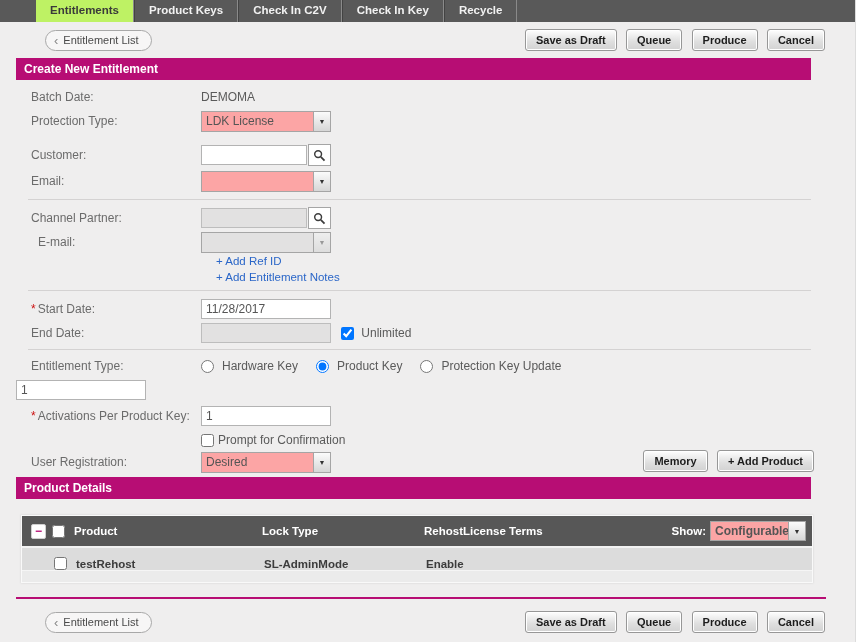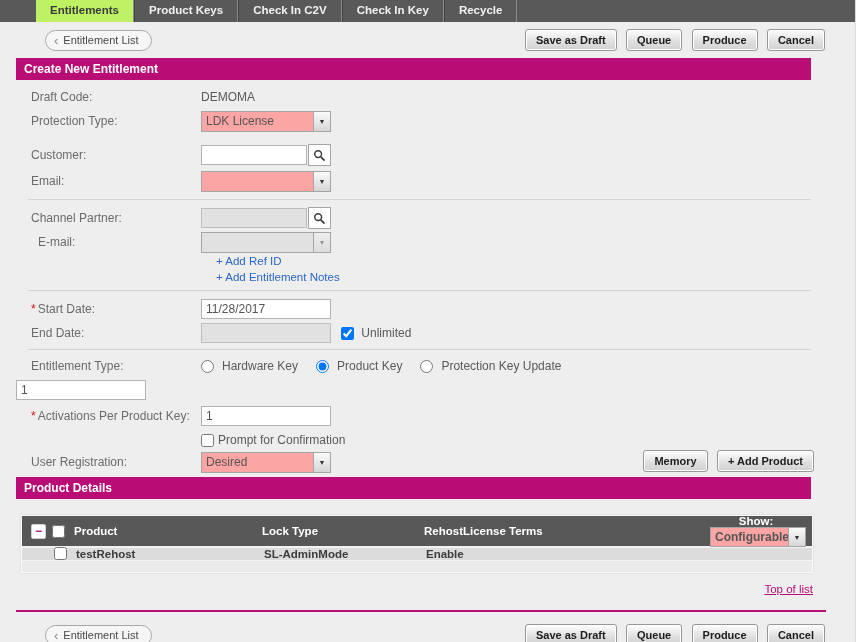--- a/index.html
+++ b/index.html
@@ -88,24 +88,24 @@
   .collapsebtn {
     width:15px; height:15px; background:#fff; border:1px solid #cfcfcf; border-radius:2px;
     margin-left:9px; display:flex; align-items:center; justify-content:center;
     color:#b70d74; font-weight:bold; font-size:12px; line-height:1; cursor:pointer;
   }
   .col-check { flex:0 0 28px; display:flex; justify-content:center; }
   .col-product { flex:0 0 188px; }
   .col-lock { flex:0 0 138px; }
   .col-rehost { flex:0 0 48px;padding-left:24px; }
   .col-license { flex:1; }
-  .show-group { display:flex; align-items:center; margin-right:6px;flex-direction:column; }
+  .show-group { display:flex; align-items:center; margin-right:6px; }
   .show-group .sel { width:96px; height:20px; margin-left:4px; }
   .trow {
-    display:flex; align-items:flex-end; background:#dcdcdc; height:14px;
+    display:flex; align-items:flex-end; background:#dcdcdc; height:24px;
     border-top:2px solid #f2f2f2; font-size:11.5px; color:#3c3c3c; font-weight:bold;
   }
   .trow .indent { flex:0 0 26px; }
   .tfoot-strip { height:12px; background:#ebebeb; border-top:1px solid #f5f5f5; }
   .toplist { width:797px; text-align:right; margin-top:9px; }
   .hr-magenta { height:2px; background:#b70d74; margin:14px 0 0 0; width:810px; }
 </style>
 </head>
 <body>
 
@@ -130,21 +130,21 @@
   </div>
 </div>
 
 <div class="content">
 
   <div class="bar">Create New Entitlement</div>
 
   <div class="frm">
 
     <div class="row sm">
-      <div class="lbl">Draft Code:</div>
+      <div class="lbl">Batch Date:</div>
       <div class="val">DEMOMA</div>
     </div>
 
     <div class="row">
       <div class="lbl">Protection Type:</div>
       <div class="sel">
         <span class="sval">LDK License</span>
         <span class="arr">▼</span>
       </div>
     </div>
@@ -286,23 +286,20 @@
           <input type="checkbox" style="">
         </span>
       <span class="col-product">testRehost</span>
       <span class="col-lock">SL-AdminMode</span>
       <span class="col-rehost">Enable</span>
       <span class="col-license"></span>
     </div>
     <div class="tfoot-strip"></div>
   </div>
 
-  <div class="toplist">
-    <a class="pinklink" href="#">Top of list</a>
-  </div>
 
   <div class="hr-magenta"></div>
 </div>
 
 <div class="toolbar" style="margin-top:12px">
   <div class="pill">
     <span class="chev">‹</span>
     <span>Entitlement List</span>
   </div>
   <div>

